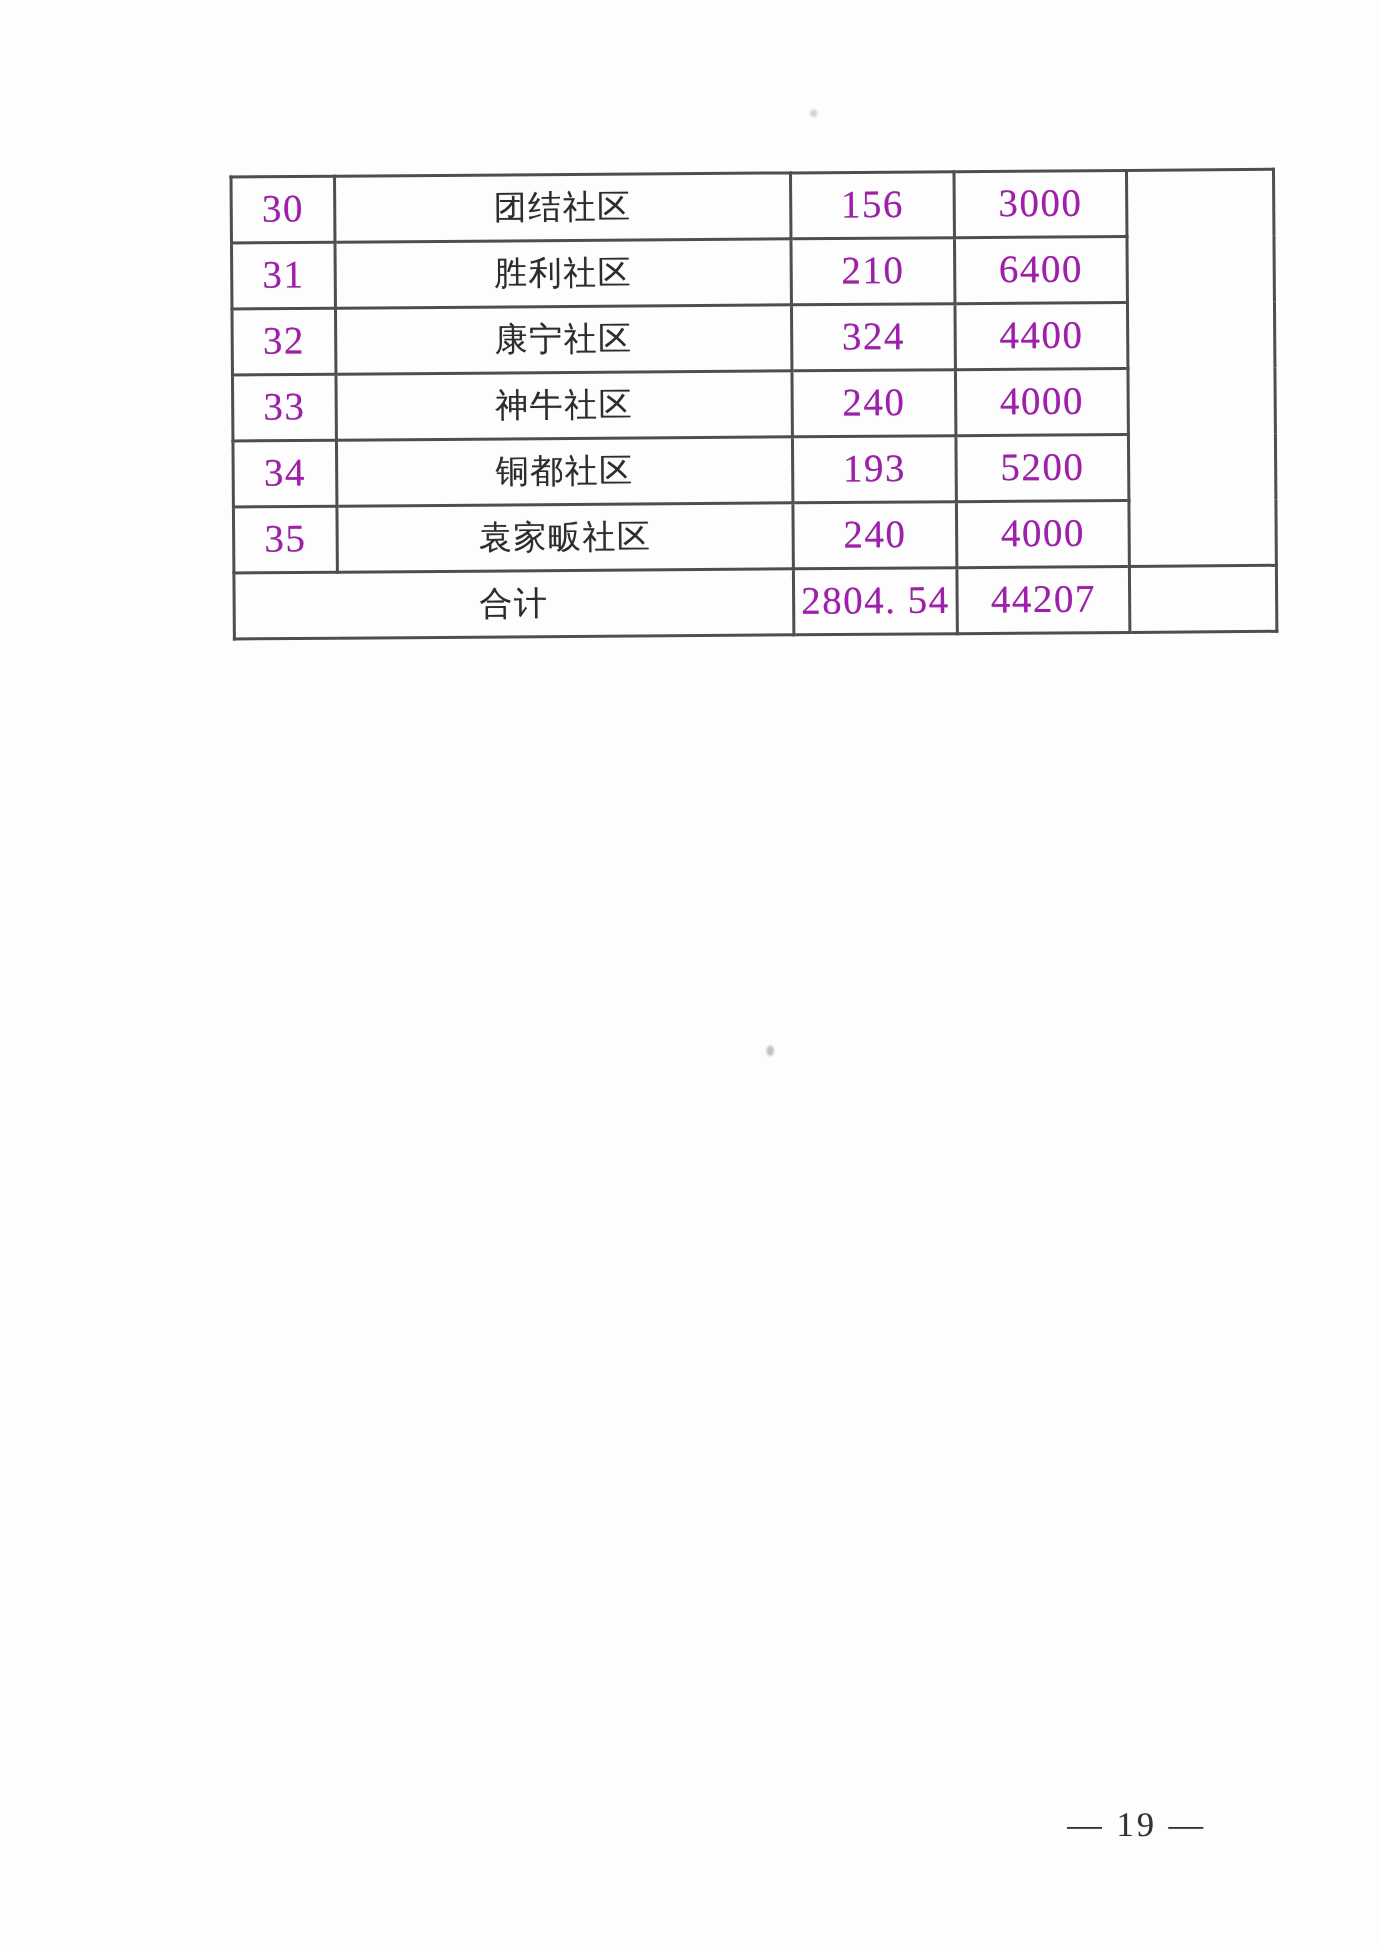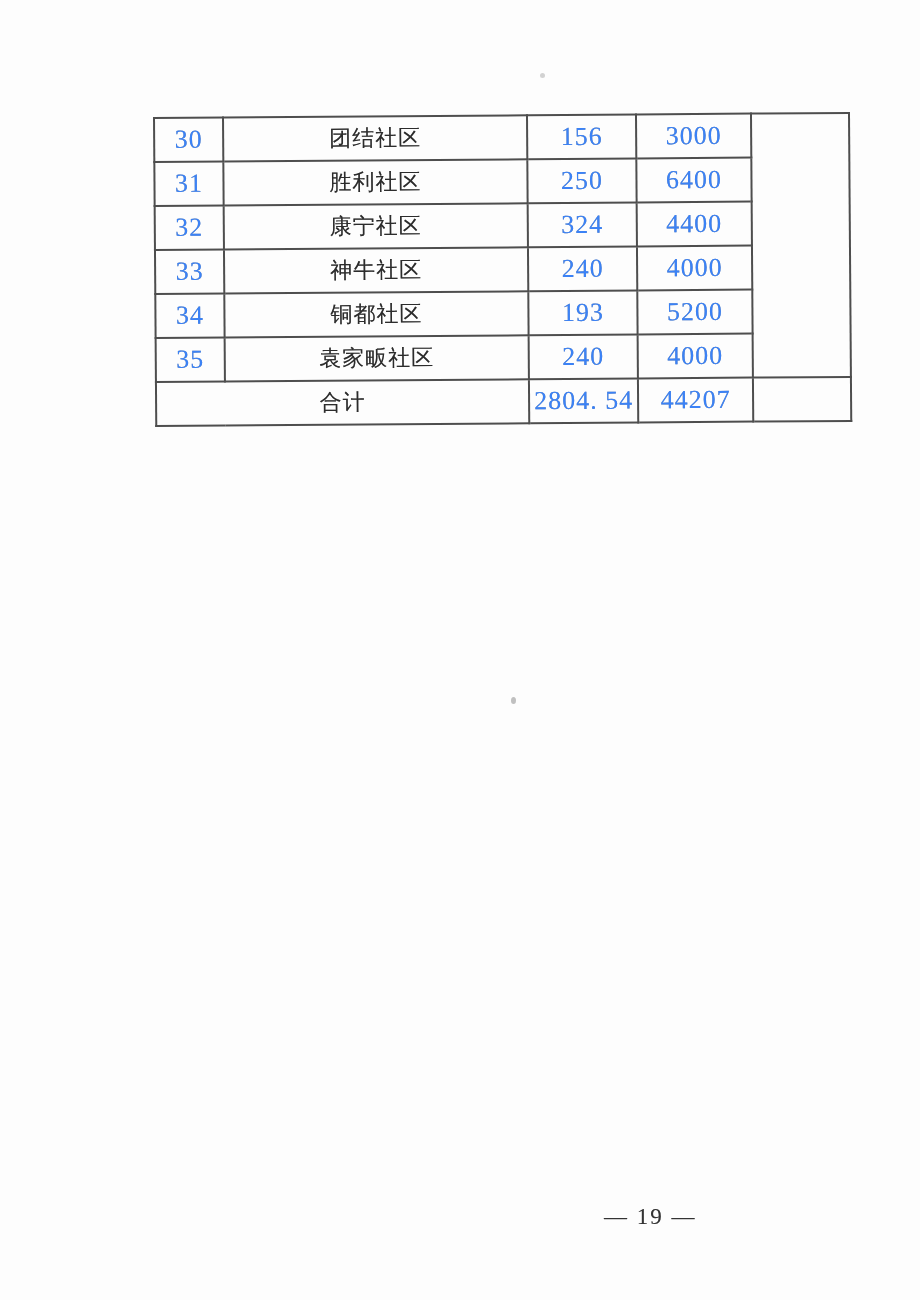--- a/index.html
+++ b/index.html
@@ -36,35 +36,35 @@
     border: 2px solid #4e4e4e;
     text-align: center;
     vertical-align: middle;
     padding: 0;
     background: transparent;
     text-shadow: 0 0 0.5px rgba(40,40,40,0.45);
   }
   td.idx-cell, td.num-cell {
     font-size: 26px;
     letter-spacing: 1px;
-    color: #3b82f6;
+    color: #a21caf;
   }
   td.name-cell, td.total-label-cell {
     font-size: 22px;
     letter-spacing: 1px;
     color: #2c2c2c;
   }
 
   
   .page-number {
     position: absolute;
     left: 604px;
     top: 1204px;
     width: 200px;
-    text-align: left;
+    text-align: right;
     font-size: 23px;
     letter-spacing: 2px;
     color: #333;
     text-shadow: 0 0 0.5px rgba(40,40,40,0.4);
   }
 
   
   .speck {
     position: absolute;
     border-radius: 50%;
@@ -97,21 +97,21 @@
       <tr>
         <td class="idx-cell">30</td>
         <td class="name-cell">团结社区</td>
         <td class="num-cell">156</td>
         <td class="num-cell">3000</td>
         <td rowspan="6"></td>
       </tr>
       <tr>
         <td class="idx-cell">31</td>
         <td class="name-cell">胜利社区</td>
-        <td class="num-cell">250</td>
+        <td class="num-cell">210</td>
         <td class="num-cell">6400</td>
       </tr>
       <tr>
         <td class="idx-cell">32</td>
         <td class="name-cell">康宁社区</td>
         <td class="num-cell">324</td>
         <td class="num-cell">4400</td>
       </tr>
       <tr>
         <td class="idx-cell">33</td>

